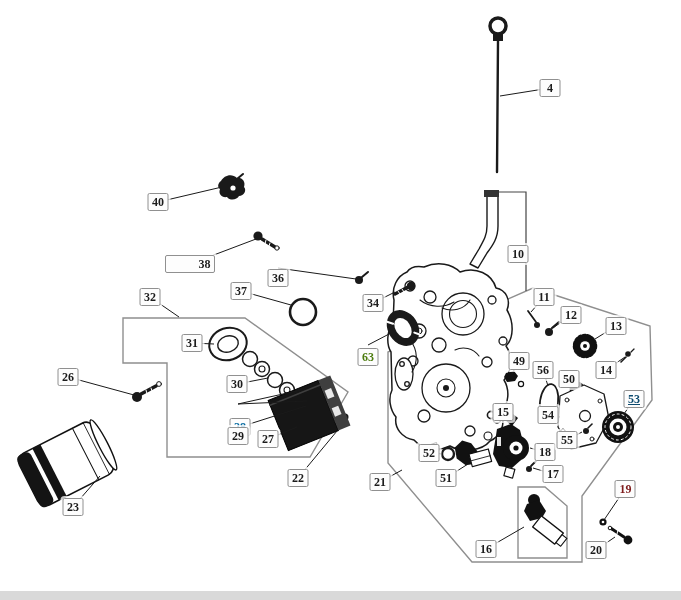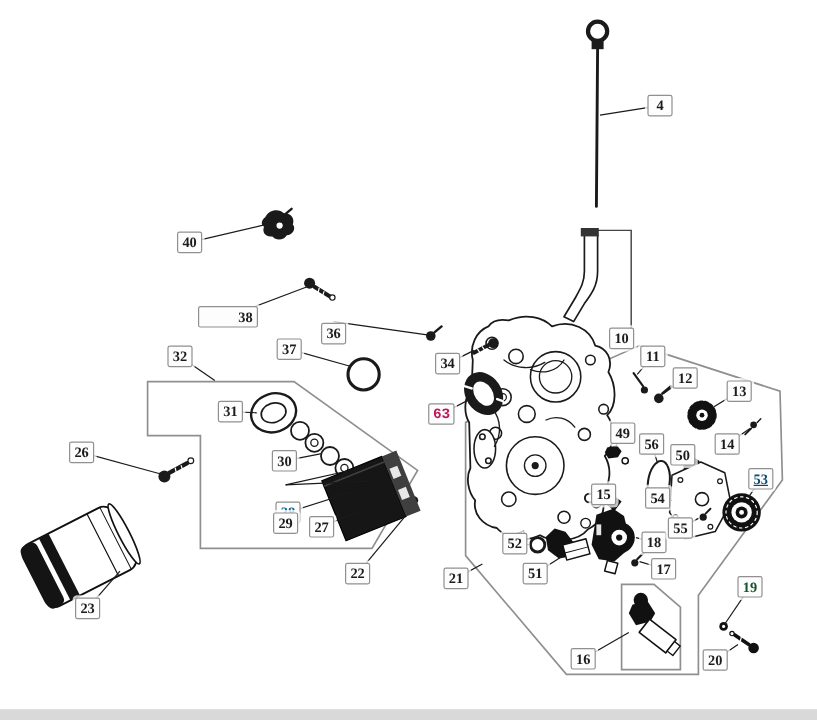--- a/index.html
+++ b/index.html
@@ -276,30 +276,30 @@
         <line x1="634" y1="399" x2="624" y2="414" stroke="#1a1a1a" stroke-width="1"></line>
         <line x1="548" y1="415" x2="560" y2="417" stroke="#1a1a1a" stroke-width="1"></line>
         <line x1="567" y1="440" x2="582" y2="432" stroke="#1a1a1a" stroke-width="1"></line>
         <line x1="543" y1="370" x2="548" y2="386" stroke="#1a1a1a" stroke-width="1"></line>
         <line x1="368" y1="345" x2="391" y2="333" stroke="#1a1a1a" stroke-width="1"></line>
       </g>
   </svg>
 
   <div id="callout-layer">
       <div class="callout" style="left: 550px; top: 88px; border-color: rgb(144, 144, 144); color: rgb(28, 28, 28);">4</div>
-      <div class="callout" style="left: 518px; top: 254px; border-color: rgb(144, 144, 144); color: rgb(28, 28, 28); margin-top: 28px;">10</div>
+      <div class="callout" style="left: 518px; top: 254px; border-color: rgb(144, 144, 144); color: rgb(28, 28, 28);">10</div>
       <div class="callout" style="left: 544px; top: 297px; border-color: rgb(144, 144, 144); color: rgb(28, 28, 28);">11</div>
       <div class="callout" style="left: 571px; top: 315px; border-color: rgb(144, 144, 144); color: rgb(28, 28, 28);">12</div>
       <div class="callout" style="left: 616px; top: 326px; border-color: rgb(144, 144, 144); color: rgb(28, 28, 28);">13</div>
       <div class="callout" style="left: 606px; top: 370px; border-color: rgb(144, 144, 144); color: rgb(28, 28, 28);">14</div>
       <div class="callout" style="left: 503px; top: 412px; border-color: rgb(144, 144, 144); color: rgb(28, 28, 28);">15</div>
       <div class="callout" style="left: 486px; top: 549px; border-color: rgb(144, 144, 144); color: rgb(28, 28, 28);">16</div>
       <div class="callout" style="left: 553px; top: 474px; border-color: rgb(144, 144, 144); color: rgb(28, 28, 28);">17</div>
       <div class="callout" style="left: 545px; top: 452px; border-color: rgb(144, 144, 144); color: rgb(28, 28, 28);">18</div>
-      <div class="callout" style="left: 625px; top: 489px; border-color: rgb(144, 144, 144); color: #14532d;">19</div>
+      <div class="callout" style="left: 625px; top: 489px; border-color: rgb(144, 144, 144); color: #7f1d1d; text-align: right;">19</div>
       <div class="callout" style="left: 596px; top: 550px; border-color: rgb(144, 144, 144); color: rgb(28, 28, 28);">20</div>
       <div class="callout" style="left: 380px; top: 482px; border-color: rgb(144, 144, 144); color: rgb(28, 28, 28);">21</div>
       <div class="callout" style="left: 298px; top: 478px; border-color: rgb(144, 144, 144); color: rgb(28, 28, 28);">22</div>
       <div class="callout" style="left: 73px; top: 507px; border-color: rgb(144, 144, 144); color: rgb(28, 28, 28);">23</div>
       <div class="callout" style="left: 68px; top: 377px; border-color: rgb(144, 144, 144); color: rgb(28, 28, 28);">26</div>
       <div class="callout" style="left: 268px; top: 439px; border-color: rgb(144, 144, 144); color: rgb(28, 28, 28);">27</div>
       <div class="callout" style="left: 240px; top: 427px; border-color: rgb(144, 144, 144); color: #0369a1;">28</div>
       <div class="callout" style="left: 238px; top: 404px; border-color: rgb(144, 144, 144); color: rgb(28, 28, 28); margin-top: 32px;">29</div>
       <div class="callout" style="left: 237px; top: 384px; border-color: rgb(144, 144, 144); color: rgb(28, 28, 28);">30</div>
       <div class="callout" style="left: 192px; top: 343px; border-color: rgb(144, 144, 144); color: rgb(28, 28, 28);">31</div>
@@ -310,17 +310,17 @@
       <div class="callout" style="left: 190px; top: 264px; border-color: rgb(144, 144, 144); color: rgb(28, 28, 28); padding-left: 32px;">38</div>
       <div class="callout" style="left: 158px; top: 202px; border-color: rgb(144, 144, 144); color: rgb(28, 28, 28);">40</div>
       <div class="callout" style="left: 519px; top: 361px; border-color: rgb(144, 144, 144); color: rgb(28, 28, 28);">49</div>
       <div class="callout" style="left: 569px; top: 379px; border-color: rgb(144, 144, 144); color: rgb(28, 28, 28);">50</div>
       <div class="callout" style="left: 446px; top: 478px; border-color: rgb(144, 144, 144); color: rgb(28, 28, 28);">51</div>
       <div class="callout" style="left: 429px; top: 453px; border-color: rgb(144, 144, 144); color: rgb(28, 28, 28);">52</div>
       <div class="callout" style="left: 634px; top: 399px; border-color: rgb(144, 144, 144); color: #0c4a6e; text-decoration: underline;">53</div>
       <div class="callout" style="left: 548px; top: 415px; border-color: rgb(144, 144, 144); color: rgb(28, 28, 28);">54</div>
       <div class="callout" style="left: 567px; top: 440px; border-color: rgb(144, 144, 144); color: rgb(28, 28, 28);">55</div>
       <div class="callout" style="left: 543px; top: 370px; border-color: rgb(144, 144, 144); color: rgb(28, 28, 28);">56</div>
-      <div class="callout" style="left: 368px; top: 345px; border-color: rgb(144, 144, 144); color: #be185d; font-family: Liberation Mono, monospace;">63</div>
+      <div class="callout" style="left: 368px; top: 357px; border-color: rgb(144, 144, 144); color: #4d7c0f;">63</div>
     </div>
 
   <div id="bottom-bar"></div>
 </div>
 
 </body></html>

